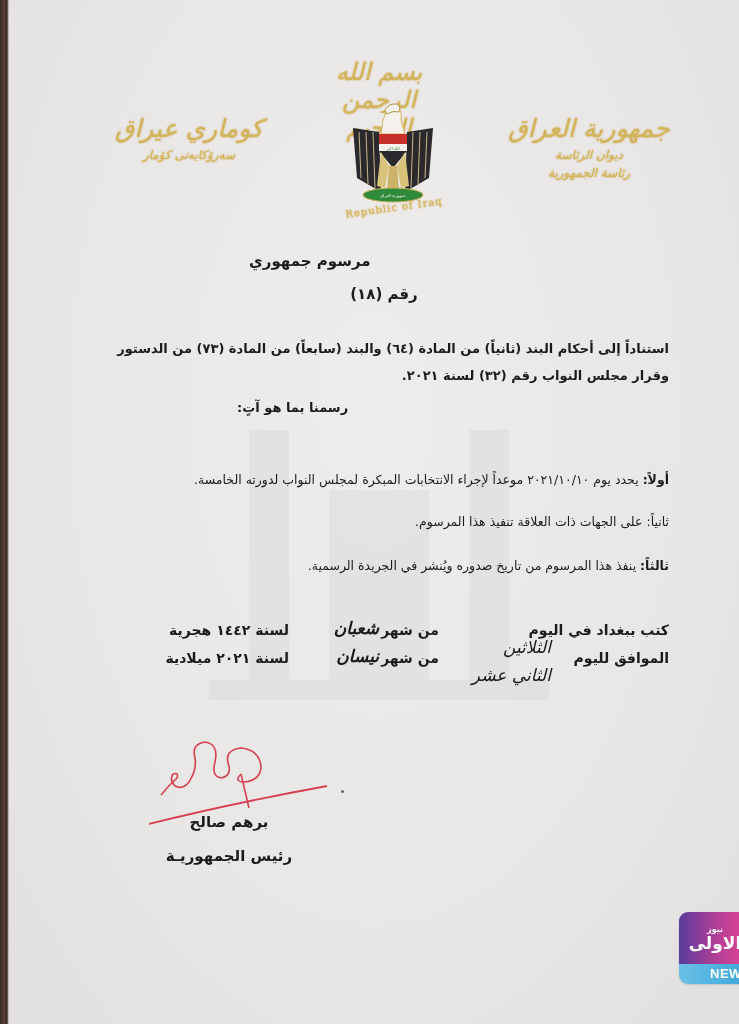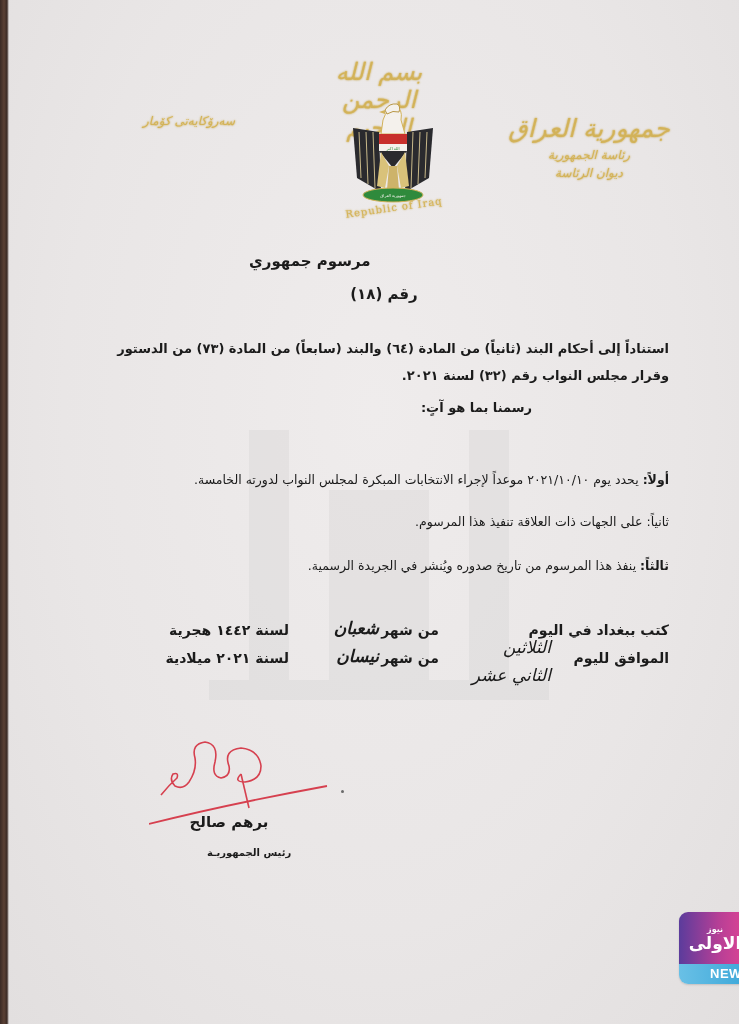--- a/index.html
+++ b/index.html
@@ -119,24 +119,24 @@
       left: 100px;
       top: 335px;
       width: 560px;
       font-size: 13px;
       font-weight: bold;
       line-height: 27px;
       text-align: right;
     }
     .decreed {
       position: absolute;
-      left: 253px;
+      left: 228px;
       top: 400px;
       width: 270px;
-      text-align: right;
+      text-align: left;
       font-size: 13px;
       font-weight: bold;
     }
     .article {
       position: absolute;
       left: 140px;
       width: 520px;
       font-size: 12.5px;
       text-align: right;
     }
@@ -174,24 +174,23 @@
       width: 120px;
       text-align: center;
       font-size: 15px;
       font-weight: bold;
     }
     .signer-title {
       position: absolute;
       left: 150px;
       top: 847px;
       width: 140px;
-      text-align: left;
-      font-size: 10px;
-      font-weight: bold;
-      margin-left: 48px;
+      text-align: center;
+      font-size: 15px;
+      font-weight: bold;
     }
     .news-logo {
       position: absolute;
       left: 637px;
       top: 912px;
       width: 72px;
       height: 72px;
       border-radius: 9px;
       overflow: hidden;
       box-shadow: 0 1px 2px rgba(0,0,0,0.15);
@@ -252,25 +251,26 @@
       <rect x="40" y="40" width="40" height="260" fill="#888"></rect>
       <rect x="260" y="40" width="40" height="260" fill="#888"></rect>
       <rect x="120" y="100" width="100" height="200" fill="#888"></rect>
       <rect x="0" y="290" width="340" height="20" fill="#888"></rect>
     </svg>
 
     <div class="basmala gold">بسم الله الرحمن الرحيم</div>
 
     <div class="header-right gold">
       <div class="header-title">جمهورية العراق</div>
+      <div class="header-sub">ديوان الرئاسة</div>
       <div class="header-sub">رئاسة الجمهورية</div>
-      <div class="header-sub">ديوان الرئاسة</div>
     </div>
 
     <div class="header-left gold">
+      <div class="header-title">كوماري عيراق</div>
       <div class="header-sub">سەرۆکایەتی کۆمار</div>
     </div>
 
     <svg class="emblem" viewBox="0 0 88 105">
 
       <polygon points="4,28 30,32 32,92 8,78" fill="#2a2a2e"></polygon>
       <polygon points="84,28 58,32 56,92 80,78" fill="#2a2a2e"></polygon>
       <line x1="10" y1="32" x2="12" y2="78" stroke="#c9b98a" stroke-width="1"></line>
       <line x1="17" y1="32" x2="19" y2="84" stroke="#c9b98a" stroke-width="1"></line>
       <line x1="24" y1="32" x2="26" y2="88" stroke="#c9b98a" stroke-width="1"></line>

